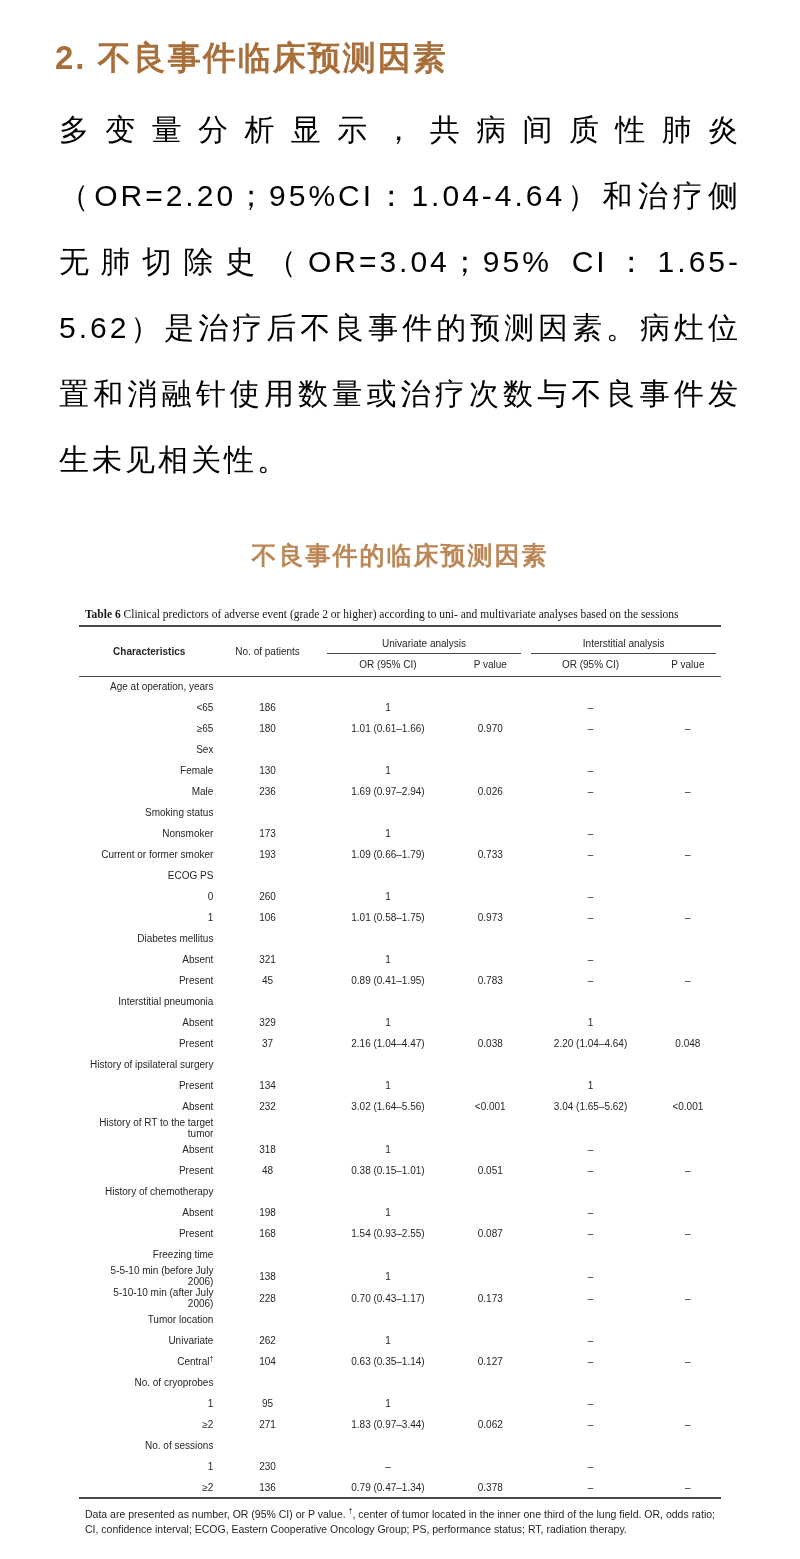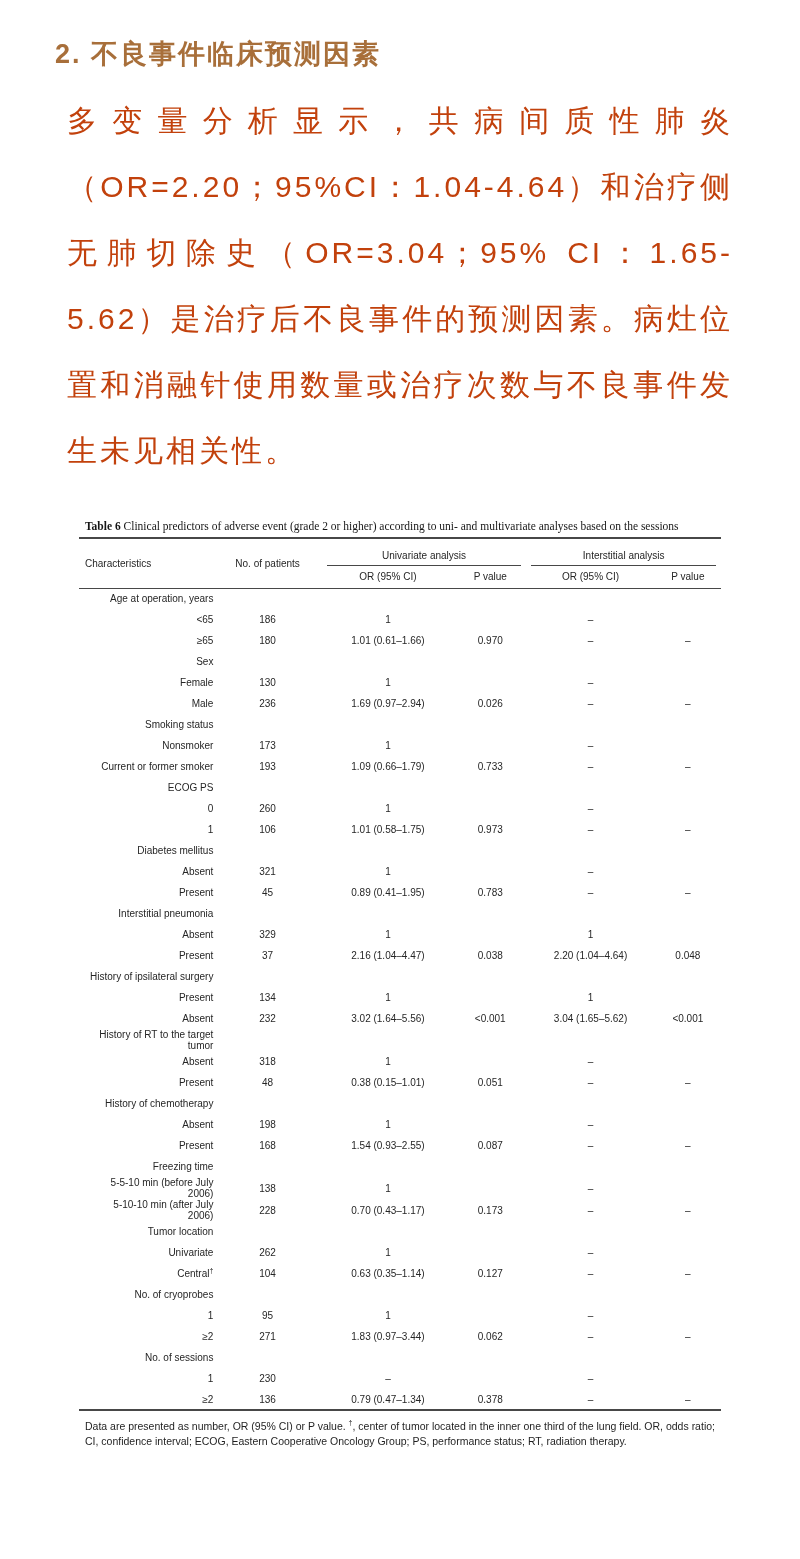--- a/index.html
+++ b/index.html
@@ -5,26 +5,26 @@
   * { box-sizing: border-box; }
   html, body { margin: 0; padding: 0; background: #ffffff; }
   body {
     width: 800px; height: 1559px; overflow: hidden;
     font-family: "Liberation Sans", sans-serif;
     -webkit-font-smoothing: antialiased;
   }
   .content { padding: 36px 55px 0 55px; }
 
   .heading {
-    font-size: 27px; font-weight: 700; color: #a86f3a;
+    font-size: 33px; font-weight: 700; color: #a86f3a;
     letter-spacing: 2px; margin: 0 0 16px 0;
   }
   .para {
-    font-size: 30px; color: #c2410c; line-height: 66px;
-    text-align: justify; letter-spacing: 3px; margin: 12px;
+    font-size: 30px; color: #000000; line-height: 66px;
+    text-align: justify; letter-spacing: 3px; margin: 4px;
   }
   .subtitle {
     font-size: 25px; font-weight: 700; color: #bc8756;
     text-align: center; letter-spacing: 2px; margin: 46px 0 0 0;
   }
 
   .figure { width: 642px; margin: 36px auto 0 auto; }
   .tbl-title {
     font-family: "Liberation Serif", serif;
     font-size: 11.5px; color: #161616; padding: 0 0 5px 6px;
@@ -32,21 +32,21 @@
   .tbl-title .tnum { font-weight: 700; }
 
   table.t {
     width: 100%; border-collapse: collapse; table-layout: fixed;
     font-size: 10px; color: #262626;
     border-top: 2px solid #474747;
     border-bottom: 2px solid #474747;
   }
   thead th { font-weight: 400; font-size: 10px; color: #262626; padding: 0; }
   thead th.span2 { border-bottom: 1.5px solid #474747; vertical-align: middle; }
-  th.char-h { text-align: left; padding-left: 6px; }
+  th.char-h { text-align: center; padding-left: 6px; font-weight: bold; }
   tr.h1 th.gh { height: 28px; vertical-align: bottom; }
   tr.h1 th.gh .ghline {
     border-bottom: 1px solid #474747;
     padding: 2px 0 4px 0; margin: 0 5px;
     text-align: center;
   }
   tr.h2 th { height: 22px; vertical-align: middle; border-bottom: 1.5px solid #474747; }
 
   tbody td { height: 21px; padding: 0; text-align: center; vertical-align: middle; }
   tbody td.lbl { text-align: right; padding-left: 12px; }
@@ -60,20 +60,21 @@
 </style>
 </head>
 <body>
 
 <div class="content">
 
   <h2 class="heading">2. 不良事件临床预测因素</h2>
 
   <p class="para">多变量分析显示，共病间质性肺炎（OR=2.20；95%CI：1.04-4.64）和治疗侧无肺切除史（OR=3.04；95% CI：1.65-5.62）是治疗后不良事件的预测因素。病灶位置和消融针使用数量或治疗次数与不良事件发生未见相关性。</p>
 
+  <h3 class="subtitle">不良事件的临床预测因素</h3>
 
   <figure class="figure" style="margin-left:auto;margin-right:auto;">
 
     <div class="tbl-title"><span class="tnum">Table 6</span><span> Clinical predictors of adverse event (grade 2 or higher) according to uni- and multivariate analyses based on the sessions</span></div>
 
     <table class="t">
       <colgroup>
         <col style="width:134px">
           <col style="width:108px">
           <col style="width:132px">

